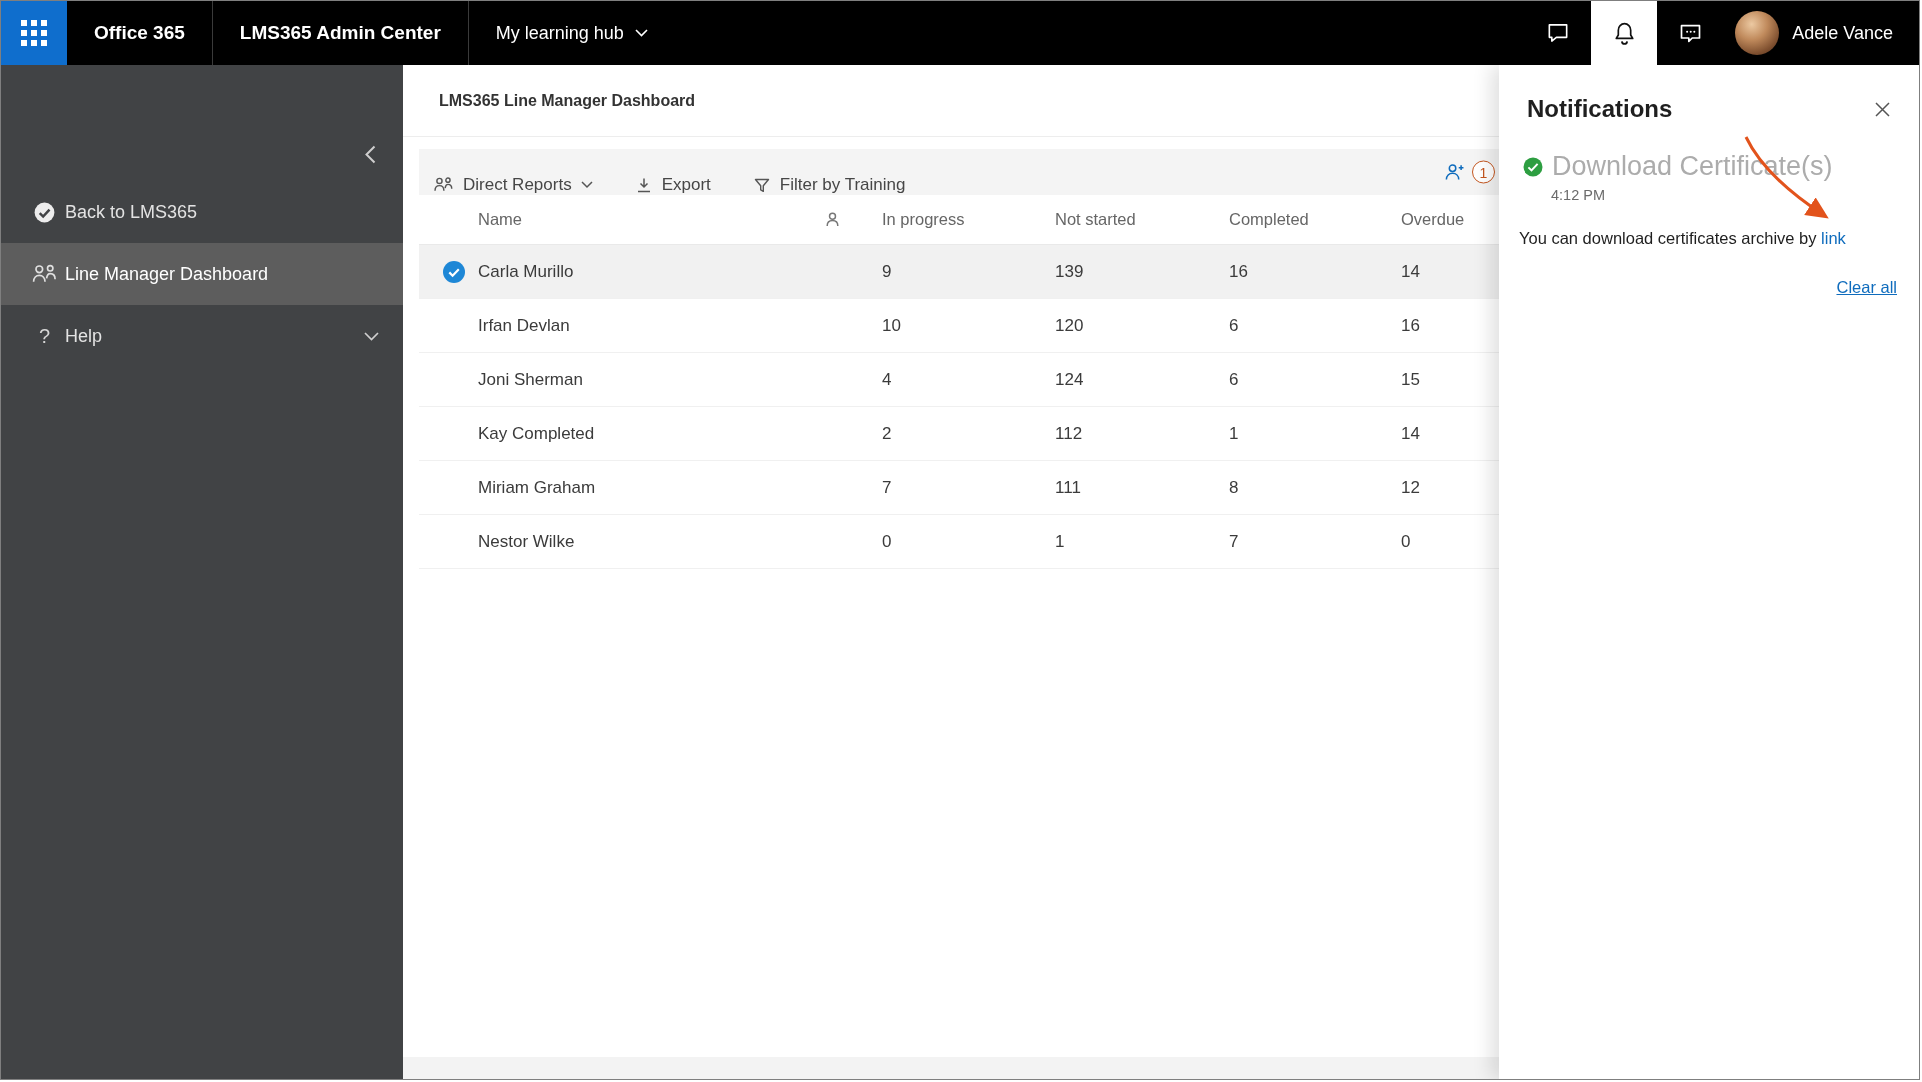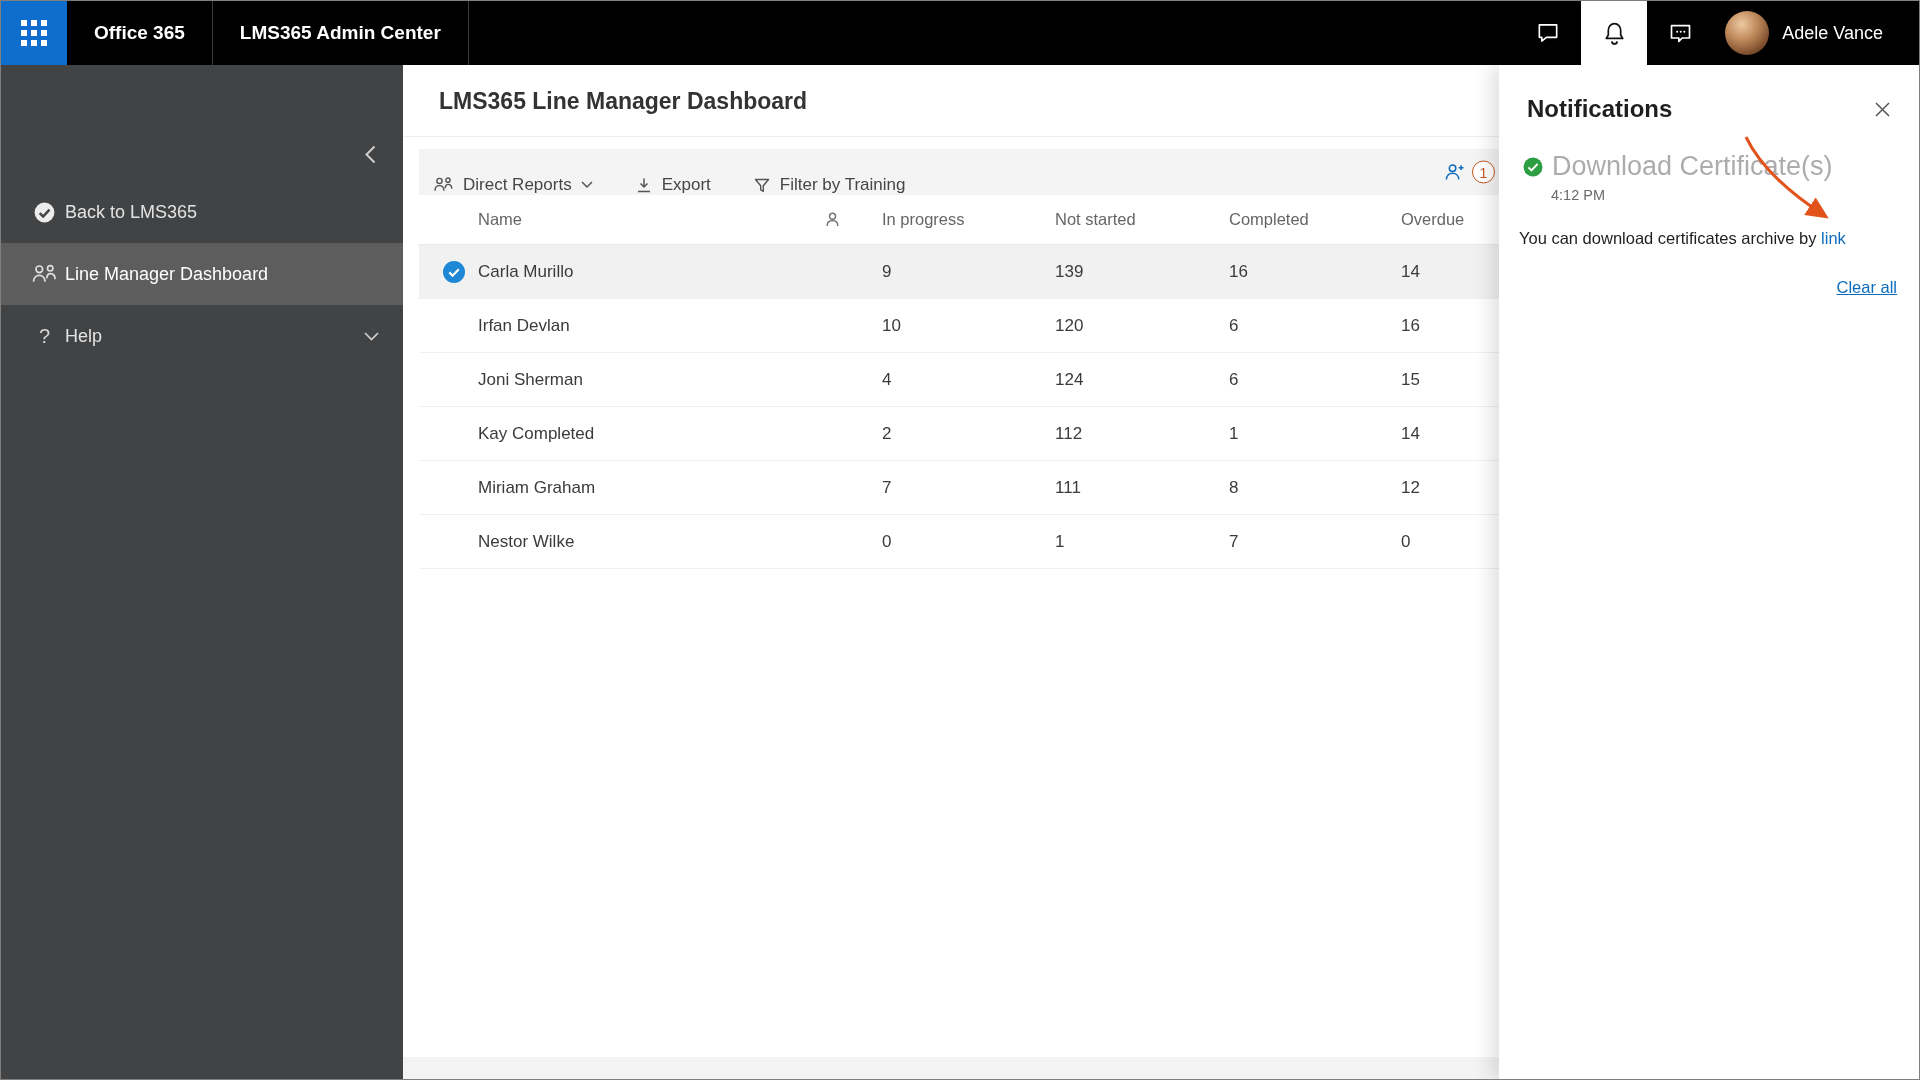--- a/index.html
+++ b/index.html
@@ -10,40 +10,40 @@
   .topbar { position: absolute; top: 0; left: 0; right: 0; height: 64px; background: #000; display: flex; align-items: stretch; color: #fff; z-index: 20; }
   .waffle { width: 66px; background: #0f6ecd; display: flex; align-items: center; justify-content: center; cursor: pointer; }
   .waffle-grid { display: grid; grid-template-columns: repeat(3, 6px); grid-auto-rows: 6px; gap: 4px; }
   .waffle-grid i { background: #fff; display: block; }
   .tseg { display: flex; align-items: center; padding: 0 27px; font-size: 19px; font-weight: 700; cursor: pointer; }
   .tseg.divider { border-right: 1px solid #3a3a3a; }
   .tseg.hub { font-weight: 400; font-size: 18px; gap: 11px; }
   .tspacer { flex: 1; }
   .tbtn { width: 66px; display: flex; align-items: center; justify-content: center; cursor: pointer; }
   .tbtn.active { background: #fff; }
-  .account { display: flex; align-items: center; gap: 13px; padding: 0 36px 0 12px; cursor: pointer; }
+  .account { display: flex; align-items: center; gap: 13px; padding: 0 26px 0 12px; cursor: pointer; }
   .avatar { width: 44px; height: 44px; border-radius: 50%; flex: none;
             background: radial-gradient(circle at 38% 30%, #ecc9a2 0%, #c08a5c 38%, #7e4f2f 72%, #46291a 100%); }
   .account-name { font-size: 18px; }
 
   
   .sidebar { position: absolute; top: 64px; left: 0; bottom: 0; width: 402px; background: #414345; color: #e3e3e3; z-index: 5; }
   .collapse-btn { position: absolute; top: 74px; right: 18px; width: 30px; height: 30px; display: flex; align-items: center; justify-content: center; cursor: pointer; }
   .side-nav { margin-top: 116px; }
   .side-item { height: 62px; display: flex; align-items: center; padding: 0 24px 0 30px; gap: 7px; font-size: 18px; cursor: pointer; }
   .side-item.selected { background: #5d5d5d; color: #fff; }
   .side-item .sicon { width: 27px; display: flex; justify-content: center; flex: none; color: #e0e0e0; }
   .side-item .grow { flex: 1; }
   .qmark { font-size: 20px; color: #d6d6d6; }
 
   
   .main { position: absolute; top: 64px; left: 402px; right: 0; bottom: 0; background: #f3f3f3; }
   .content { position: absolute; top: 0; left: 0; right: 0; bottom: 22px; background: #fff; overflow: hidden; }
   .title-bar { height: 72px; border-bottom: 1px solid #ededed; position: relative; }
-  .page-title { position: absolute; left: 36px; top: 50%; transform: translateY(-50%); font-size: 23px; font-weight: 700; color: #333; }
+  .page-title { position: absolute; left: 36px; top: 50%; transform: translateY(-50%); font-size: 16px; font-weight: 700; color: #333; }
 
   .toolbar { position: absolute; left: 16px; right: 0; top: 84px; height: 46px; background: #f4f4f4; display: flex; align-items: flex-end; padding-left: 14px; color: #464646; font-size: 17px; }
   .tool-group { display: flex; align-items: center; gap: 9px; cursor: pointer; }
   .tool-group + .tool-group { margin-left: 42px; }
   .toolbar-right { position: absolute; right: 424px; top: 50%; transform: translateY(-50%); display: flex; align-items: center; gap: 8px; }
   .count-badge { width: 23px; height: 23px; border-radius: 50%; border: 1.5px solid #c4561f; color: #c4561f; font-size: 14px; display: flex; align-items: center; justify-content: center; background: #fff; }
 
   .table { position: absolute; left: 16px; right: 0; top: 130px; }
   .trow { display: grid; grid-template-columns: 405px 58px 173px 174px 172px 1fr; align-items: center; height: 54px; border-bottom: 1px solid #f0f0f0; font-size: 17px; color: #3b3b3b; cursor: pointer; }
   .trow.thead { height: 50px; color: #666; font-size: 16.5px; border-bottom: 1px solid #e9e9e9; cursor: default; }
@@ -85,20 +85,28 @@
           <i></i>
           <i></i>
         </span>
     </div>
     <div class="tseg divider">
         <span>Office 365</span>
       </div>
     <div class="tseg divider">
         <span>LMS365 Admin Center</span>
       </div>
+    <div class="tseg hub">
+      <span>My learning hub</span>
+      <span>
+        <svg width="13" height="8" viewBox="0 0 13 8">
+            <polyline points="1,1 6.5,6.5 12,1" fill="none" stroke="#fff" stroke-width="1.6"></polyline>
+          </svg>
+      </span>
+    </div>
     <div class="tspacer"></div>
     <div class="tbtn">
       <span>
         <svg width="26" height="26" viewBox="0 0 24 24">
             <path d="M4 4.5 h16 v11.5 h-9.5 l-4.2 3.4 v-3.4 H4 Z" fill="none" stroke="#fff" stroke-width="1.5" stroke-linejoin="round"></path>
           </svg>
       </span>
     </div>
     <div class="tbtn active">
       <span>

